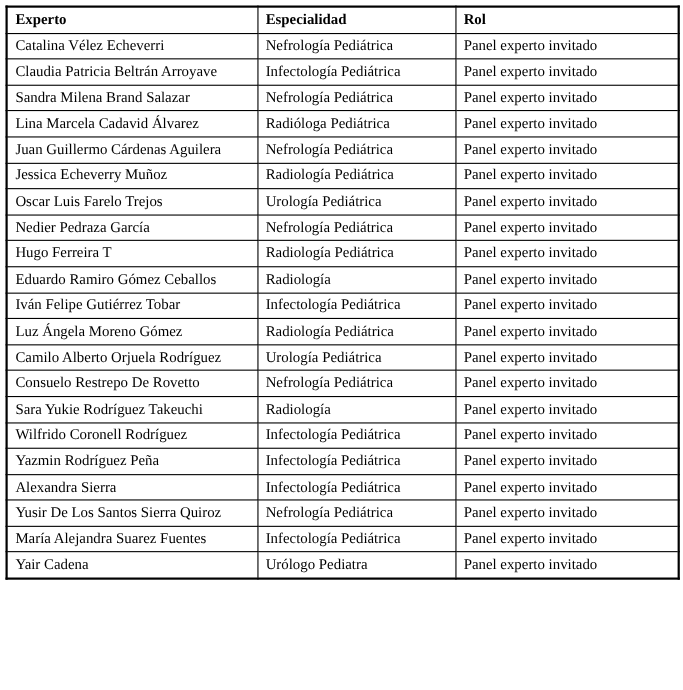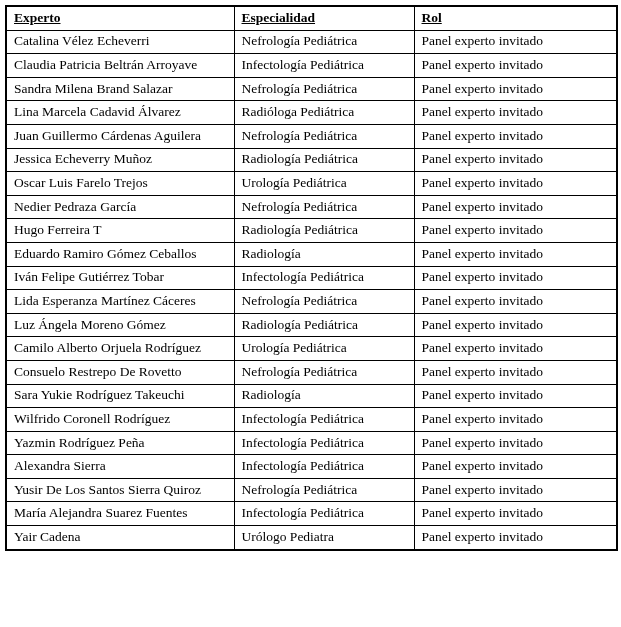--- a/index.html
+++ b/index.html
@@ -33,21 +33,20 @@
     padding: 0 2px 0 7px;
     font-size: 13.5px;
     line-height: 1.1;
     text-align: left;
     vertical-align: middle;
     white-space: nowrap;
     overflow: hidden;
   }
   .doc-table th {
     font-weight: bold;
-    text-decoration: underline;
   }
 </style>
 </head>
 <body>
 
 <table class="doc-table">
   <colgroup>
     <col class="c1">
     <col class="c2">
     <col class="c3">
@@ -109,25 +108,20 @@
         <td>Eduardo Ramiro Gómez Ceballos</td>
         <td>Radiología</td>
         <td>Panel experto invitado</td>
       </tr>
       <tr>
         <td>Iván Felipe Gutiérrez Tobar</td>
         <td>Infectología Pediátrica</td>
         <td>Panel experto invitado</td>
       </tr>
       <tr>
-        <td>Lida Esperanza Martínez Cáceres</td>
-        <td>Nefrología Pediátrica</td>
-        <td>Panel experto invitado</td>
-      </tr>
-      <tr>
         <td>Luz Ángela Moreno Gómez</td>
         <td>Radiología Pediátrica</td>
         <td>Panel experto invitado</td>
       </tr>
       <tr>
         <td>Camilo Alberto Orjuela Rodríguez</td>
         <td>Urología Pediátrica</td>
         <td>Panel experto invitado</td>
       </tr>
       <tr>

